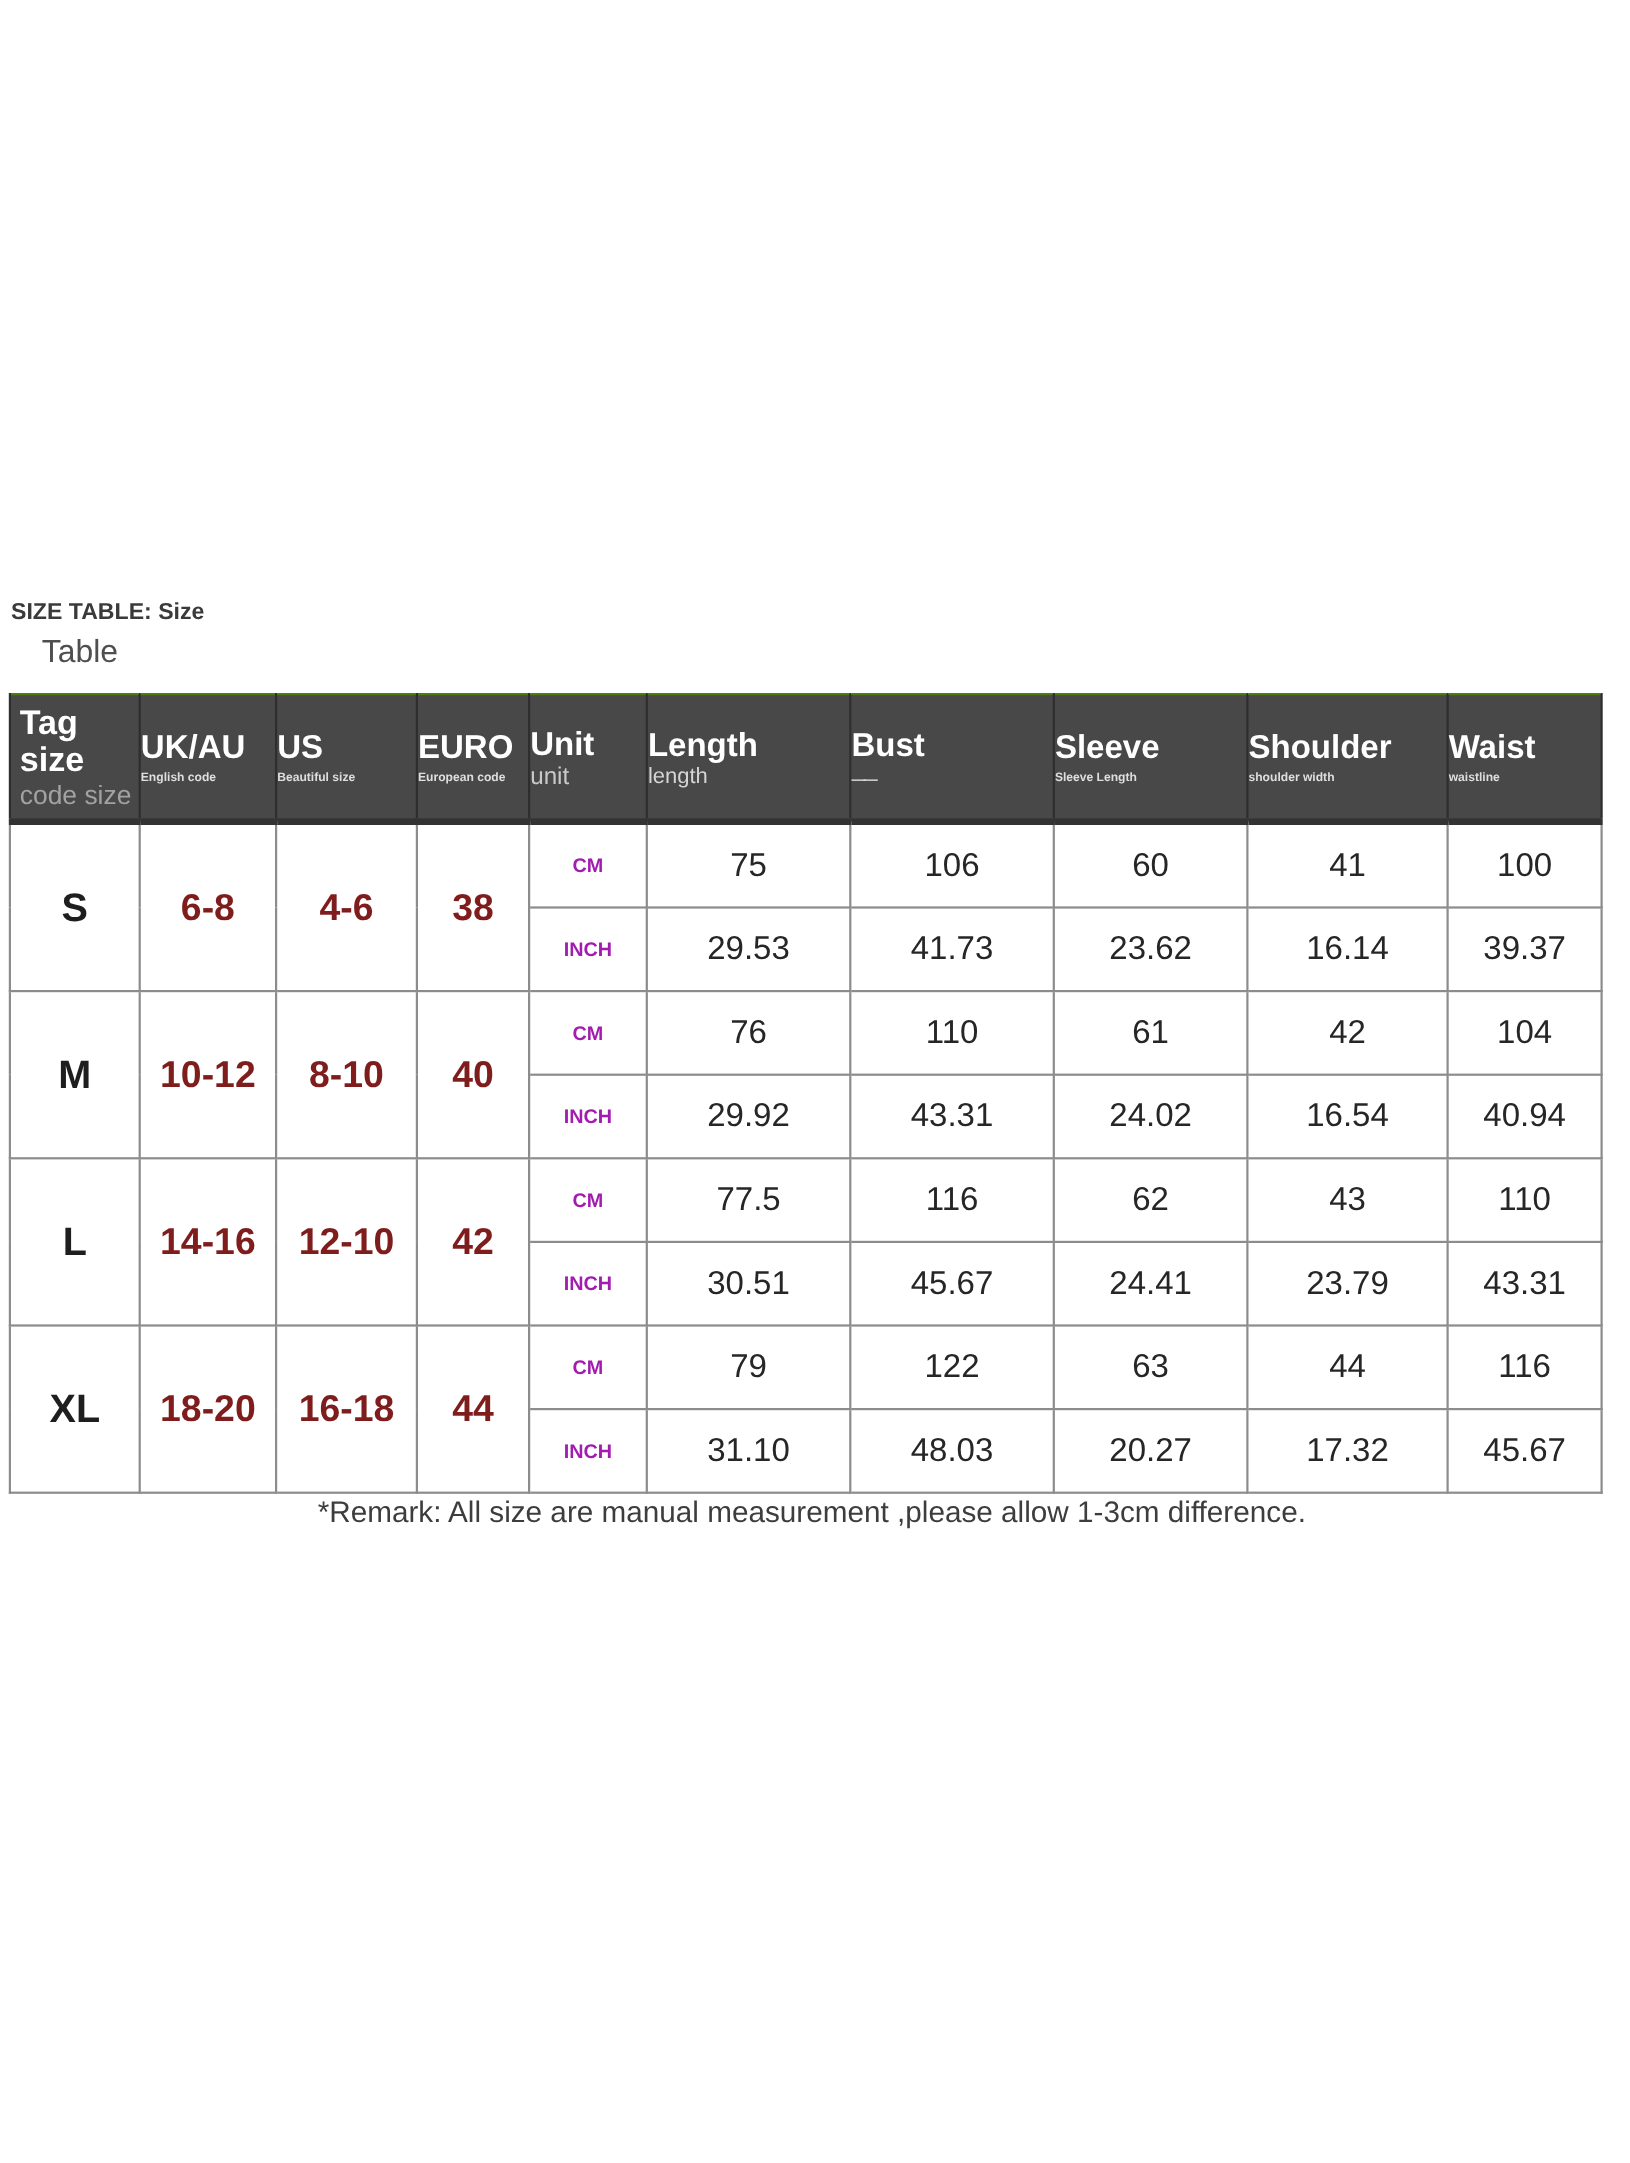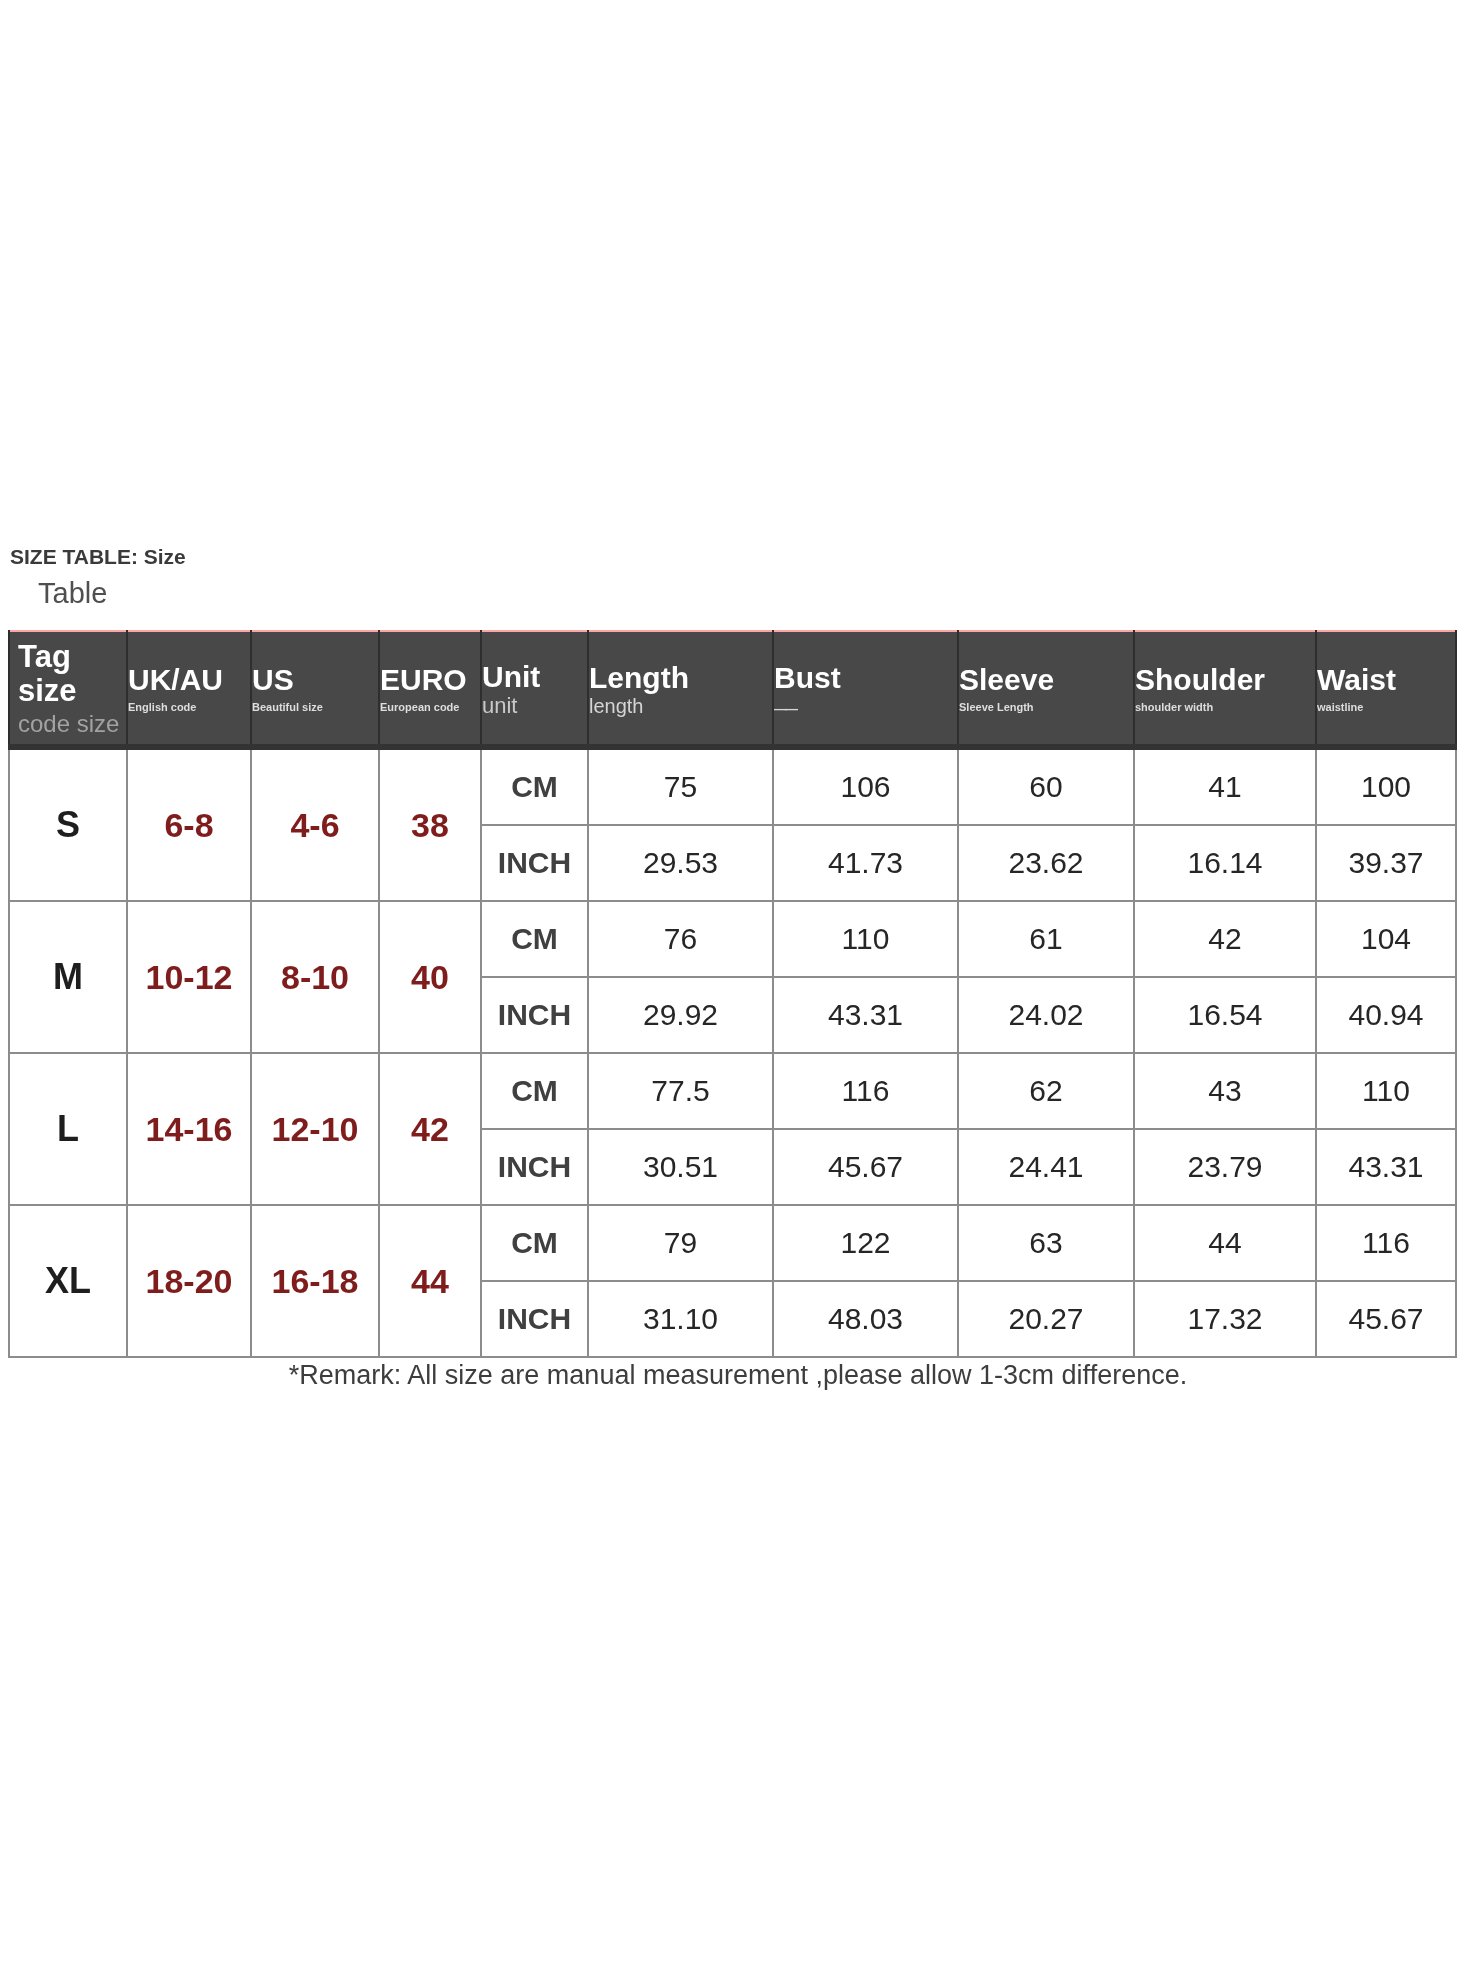--- a/index.html
+++ b/index.html
@@ -33,21 +33,21 @@
     color: #4f4f4f;
   }
 
   table.size-table {
     position: absolute;
     left: 8px;
     top: 630px;
     width: 1447px;
     border-collapse: collapse;
     table-layout: fixed;
-    border: 2px solid #fca5a5;
+    border: 2px solid #4d7c0f;
   }
 
   
   thead th {
     background: #484848;
     height: 112px;
     vertical-align: middle;
     text-align: left;
     border-left: 2px solid #2e2e2e;
     border-right: 2px solid #2e2e2e;
@@ -79,21 +79,21 @@
     height: 74px;
     border: 2px solid #8c8c8c;
     text-align: center;
     vertical-align: middle;
     color: #262626;
     background: #ffffff;
     padding: 0;
   }
   td.tag-cell  { font-size: 36px; font-weight: 700; color: #1e1e1e; }
   td.code-cell { font-size: 34px; font-weight: 700; color: #7f1d1d; }
-  td.unit-cell { font-size: 30px; font-weight: 700; color: #404040; }
+  td.unit-cell { font-size: 18px; font-weight: 700; color: #a21caf; }
   td.val-cell  { font-size: 30px; font-weight: 400; }
 
   .remark {
     position: absolute;
     left: 8px;
     top: 1360px;
     width: 1460px;
     text-align: center;
     font-size: 27px;
     font-weight: 500;

